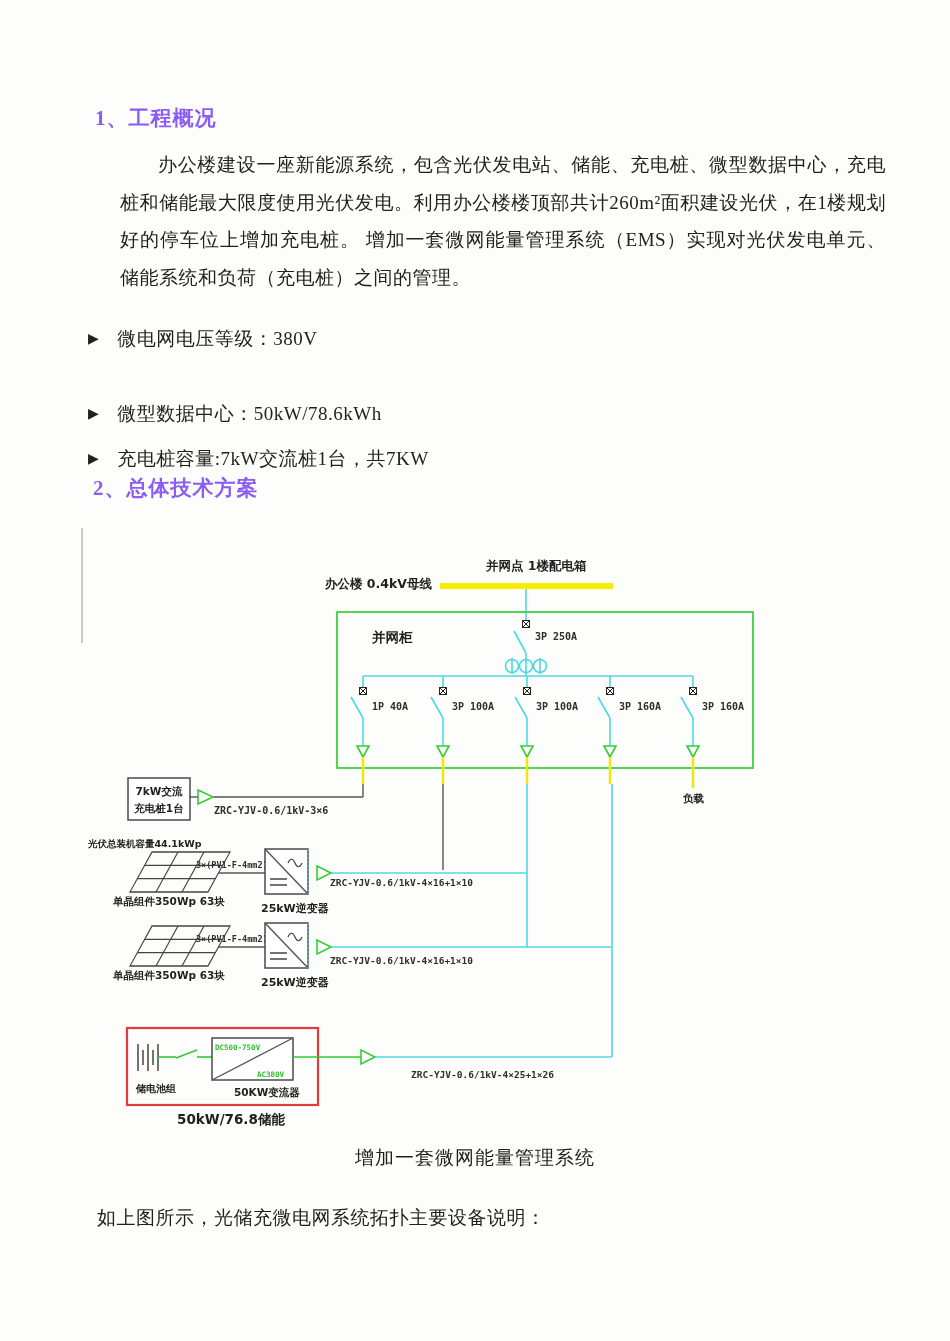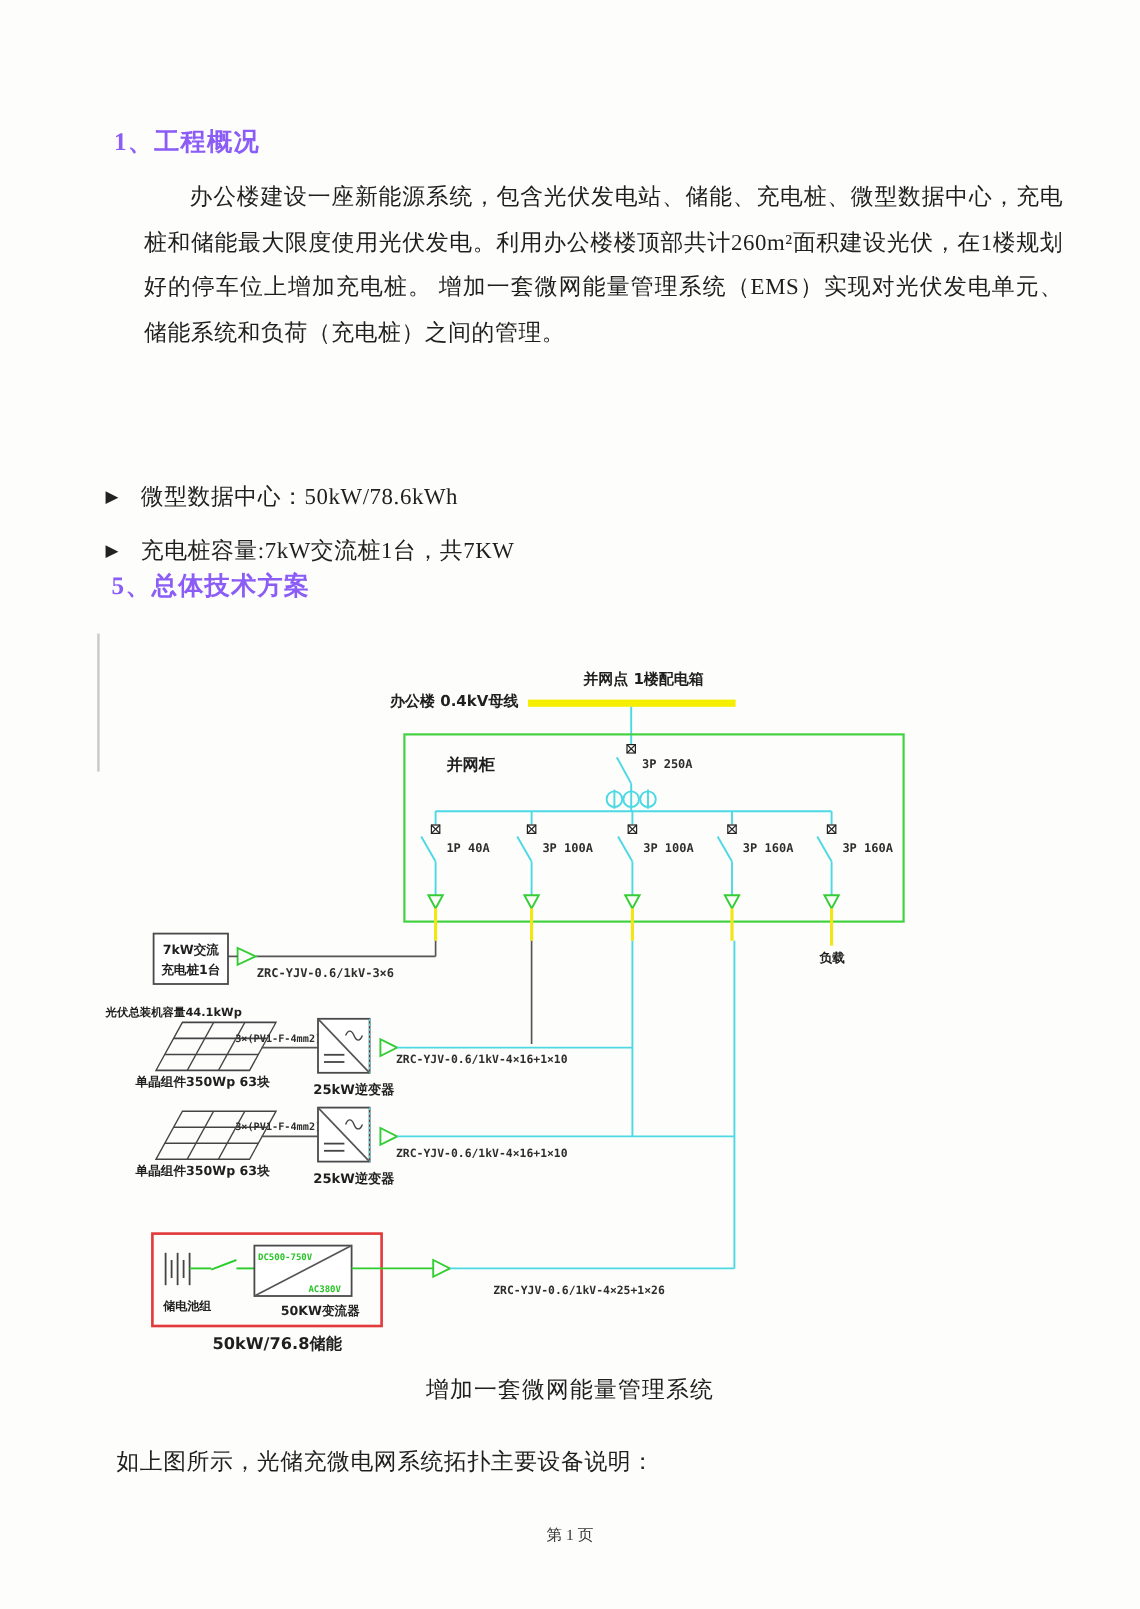--- a/index.html
+++ b/index.html
@@ -32,24 +32,25 @@
 </style>
 </head>
 <body>
 
 <div class="page">
 
   <div class="abs h h1">1、工程概况</div>
 
   <p class="abs para1">办公楼建设一座新能源系统，包含光伏发电站、储能、充电桩、微型数据中心，充电桩和储能最大限度使用光伏发电。利用办公楼楼顶部共计260m²面积建设光伏，在1楼规划好的停车位上增加充电桩。 增加一套微网能量管理系统（EMS）实现对光伏发电单元、储能系统和负荷（充电桩）之间的管理。</p>
 
+  <div class="abs bullet b1"><span class="bm">▶</span><span>微电网电压等级：380V</span></div>
   <div class="abs bullet b3"><span class="bm">▶</span><span>微型数据中心：50kW/78.6kWh</span></div>
   <div class="abs bullet b4"><span class="bm">▶</span><span>充电桩容量:7kW交流桩1台，共7KW</span></div>
 
-  <div class="abs h h2">5、总体技术方案</div>
+  <div class="abs h h2">2、总体技术方案</div>
 
   <svg width="950" height="1341" viewBox="0 0 950 1341">
 
     <line x1="82" y1="528" x2="82" y2="643" stroke="#c9c9c9" stroke-width="2"></line>
 
     <g>
       <text class="t-cn" x="486" y="570" font-size="12.5">并网点  1楼配电箱</text>
       <text class="t-cn" x="325" y="588" font-size="12.5">办公楼 0.4kV母线</text>
       <rect x="440" y="583" width="173" height="6" fill="#f6ee00"></rect>
       <line class="w-ac" x1="526" y1="589" x2="526" y2="620"></line>
@@ -227,14 +228,13 @@
       <polygon class="tri" points="361,1050 361,1064 375,1057"></polygon>
       <line class="w-ac" x1="375" y1="1057" x2="612" y2="1057"></line>
       <line class="w-ac" x1="612" y1="784" x2="612" y2="1057"></line>
       <text class="t-cad" x="411" y="1078" font-size="9.5">ZRC-YJV-0.6/1kV-4×25+1×26</text>
       <text class="t-cn" x="177" y="1124" font-size="13.5">50kW/76.8储能</text>
     </g>
   </svg>
 
   <div class="abs caption">增加一套微网能量管理系统</div>
   <p class="abs para2">如上图所示，光储充微电网系统拓扑主要设备说明：</p>
-  <div class="abs pfooter">第 1 页</div>
 </div>
 
 </body></html>

